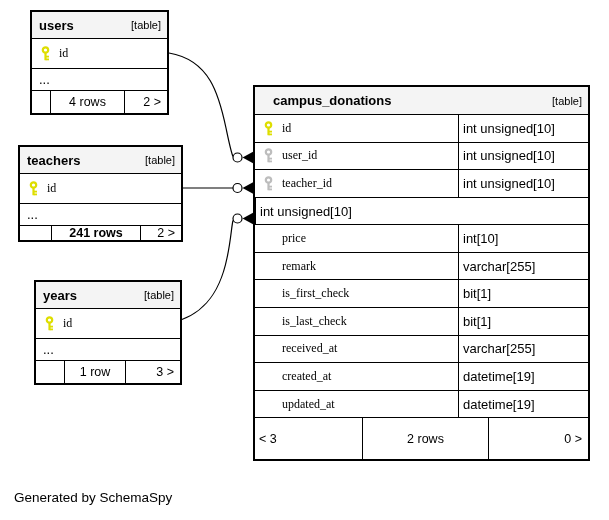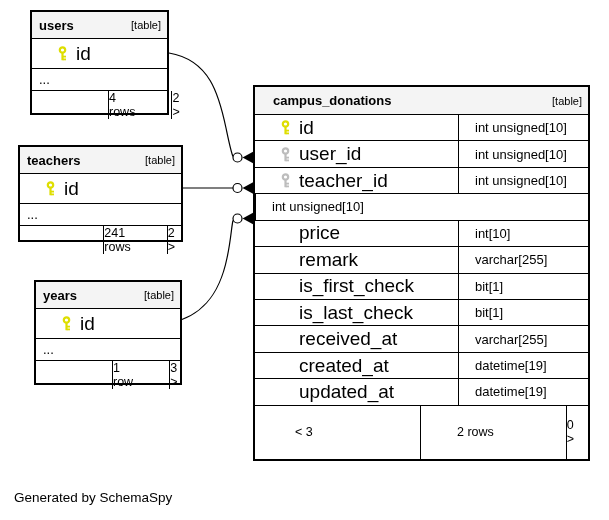--- a/index.html
+++ b/index.html
@@ -16,51 +16,51 @@
     box-sizing: border-box; background: var(--header-bg, #f4f4f4);
     border-bottom: 1px solid #000; display: flex; justify-content: space-between;
     align-items: center; padding: 0 6px 0 7px; flex: 0 0 auto;
   }
   .tbl-name { font-weight: bold; font-size: 13px; }
   .tbl-tag { font-size: 11px; font-weight: normal; }
 
   .rows { display: flex; flex-direction: column; flex: 1 1 auto; min-height: 0; }
   .col-row { display: flex; align-items: stretch; border-bottom: 1px solid #000; box-sizing: border-box; }
   .campus .col-row { flex: 1 1 0; }
-  .name-cell { flex: 1 1 auto; display: flex; align-items: center; padding-left: 25px; font-size: 19px; min-width: 0; }
+  .name-cell { flex: 1 1 auto; display: flex; align-items: center; padding-left: 8px; font-size: 12px; min-width: 0; font-family: Liberation Serif, serif; }
   .key-slot { width: 11px; height: 15px; margin-right: 8px; flex: 0 0 auto; display: inline-flex; align-items: center; }
   .type-cell {
     box-sizing: border-box; width: 130px; flex: 0 0 auto; border-left: 1px solid #000;
-    display: flex; align-items: center; padding-left: 16px; font-size: 13px;
+    display: flex; align-items: center; padding-left: 4px; font-size: 13px;
   }
   .key-primary { color: var(--primary-key, #dede00); }
   .key-foreign { color: var(--foreign-key, #bdbdbd); }
 
   .dots-row { box-sizing: border-box; border-bottom: 1px solid #000; display: flex; align-items: center; padding-left: 7px; font-size: 13px; }
 
   .tbl-footer { display: flex; flex: 1 1 auto; align-items: stretch; font-size: 12.5px; }
-  .f-cell { display: flex; align-items: center; box-sizing: border-box; margin-left: 36px; }
+  .f-cell { display: flex; align-items: center; box-sizing: border-box; }
   .f-left { padding-left: 4px; justify-content: flex-start; }
   .f-center { justify-content: center; border-left: 1px solid #000; }
   .f-right { flex: 1 1 auto; justify-content: flex-end; padding-right: 6px; border-left: 1px solid #000; }
 
   
   .small .tbl-header { height: 27px; }
   .small .id-row { height: 30px; flex: 0 0 auto; }
   .small .dots-row { height: 22px; flex: 0 0 auto; }
 
   .tbl-users    { left: 30px;  top: 10px;  width: 139px; height: 105px; }
   .tbl-teachers { left: 18px;  top: 145px; width: 165px; height: 97px; }
   .tbl-years    { left: 34px;  top: 280px; width: 148px; height: 105px; }
   .tbl-campus   { left: 253px; top: 85px;  width: 337px; height: 376px; }
 
   .tbl-campus .tbl-header { height: 28px; padding-left: 18px; }
 
   .tbl-users    .f-left { width: 18px; }  .tbl-users    .f-center { width: 74px; }
-  .tbl-teachers .f-left { width: 31px; }  .tbl-teachers .f-center { width: 89px; }
+  .tbl-teachers .f-left { width: 31px; }  .tbl-teachers .f-center { width: 89px; font-weight: bold; }
   .tbl-years    .f-left { width: 28px; }  .tbl-years    .f-center { width: 61px; }
   .tbl-campus   .f-left { width: 107px; } .tbl-campus   .f-center { width: 126px; }
 
   .caption { position: absolute; left: 14px; top: 490px; font-size: 13.5px; }
 </style>
 </head>
 <body>
 
 <div class="canvas">
 

